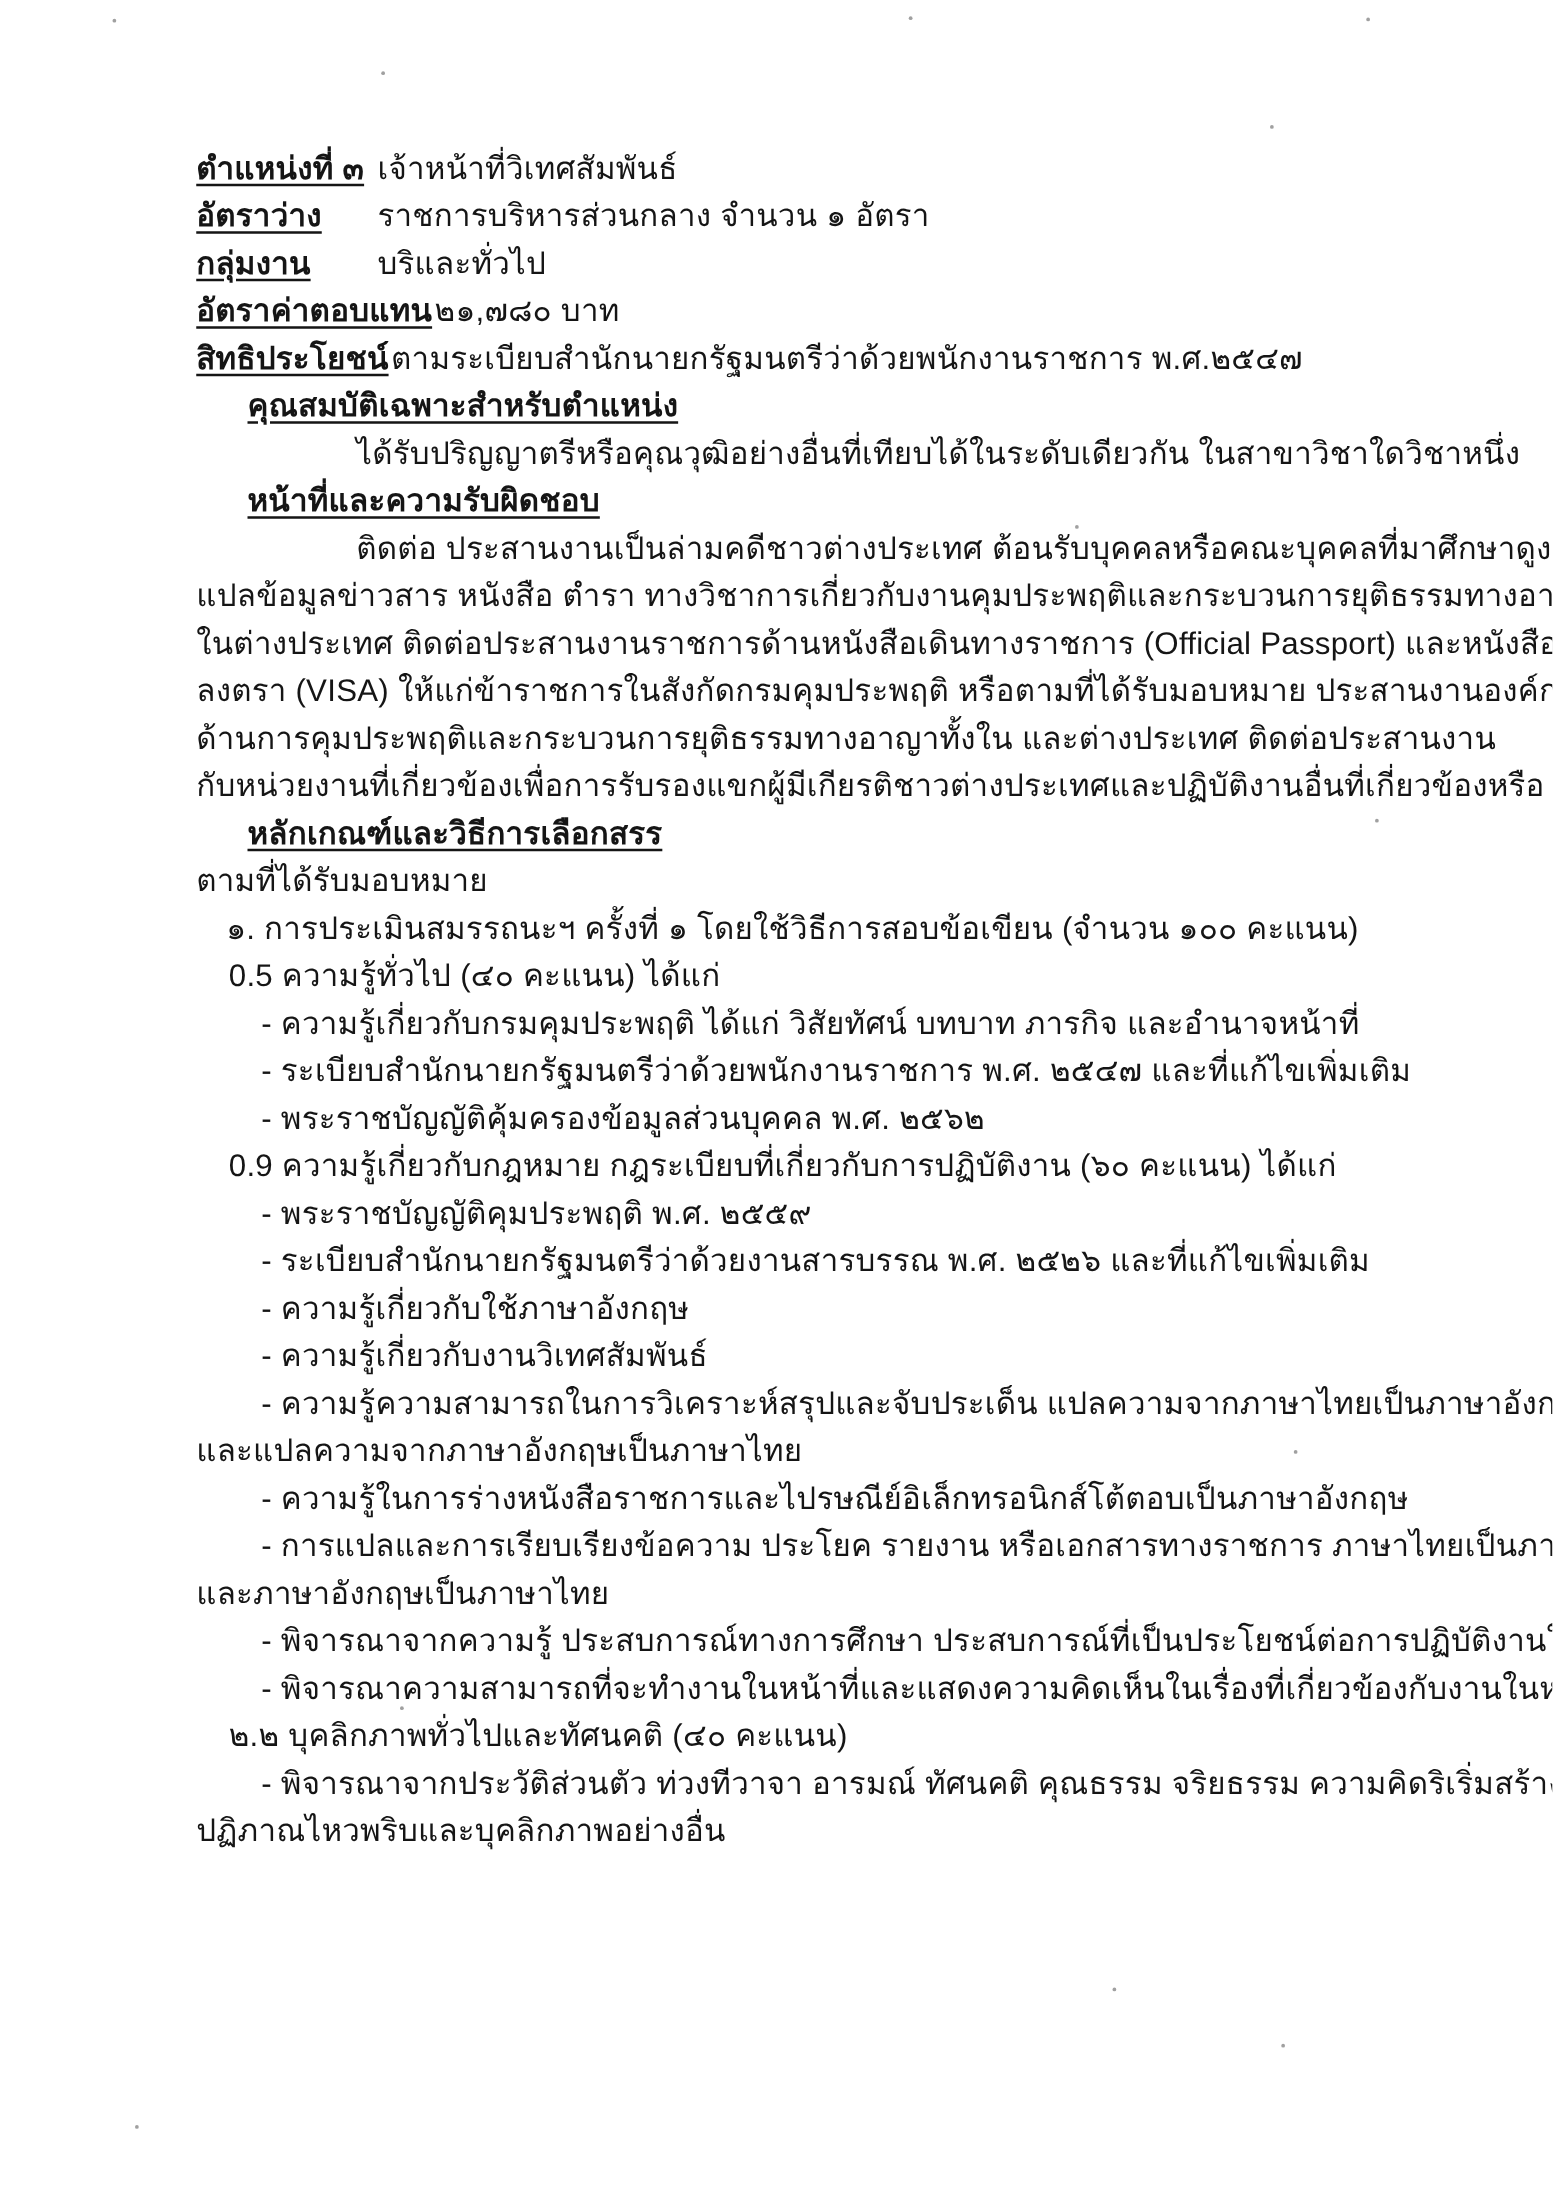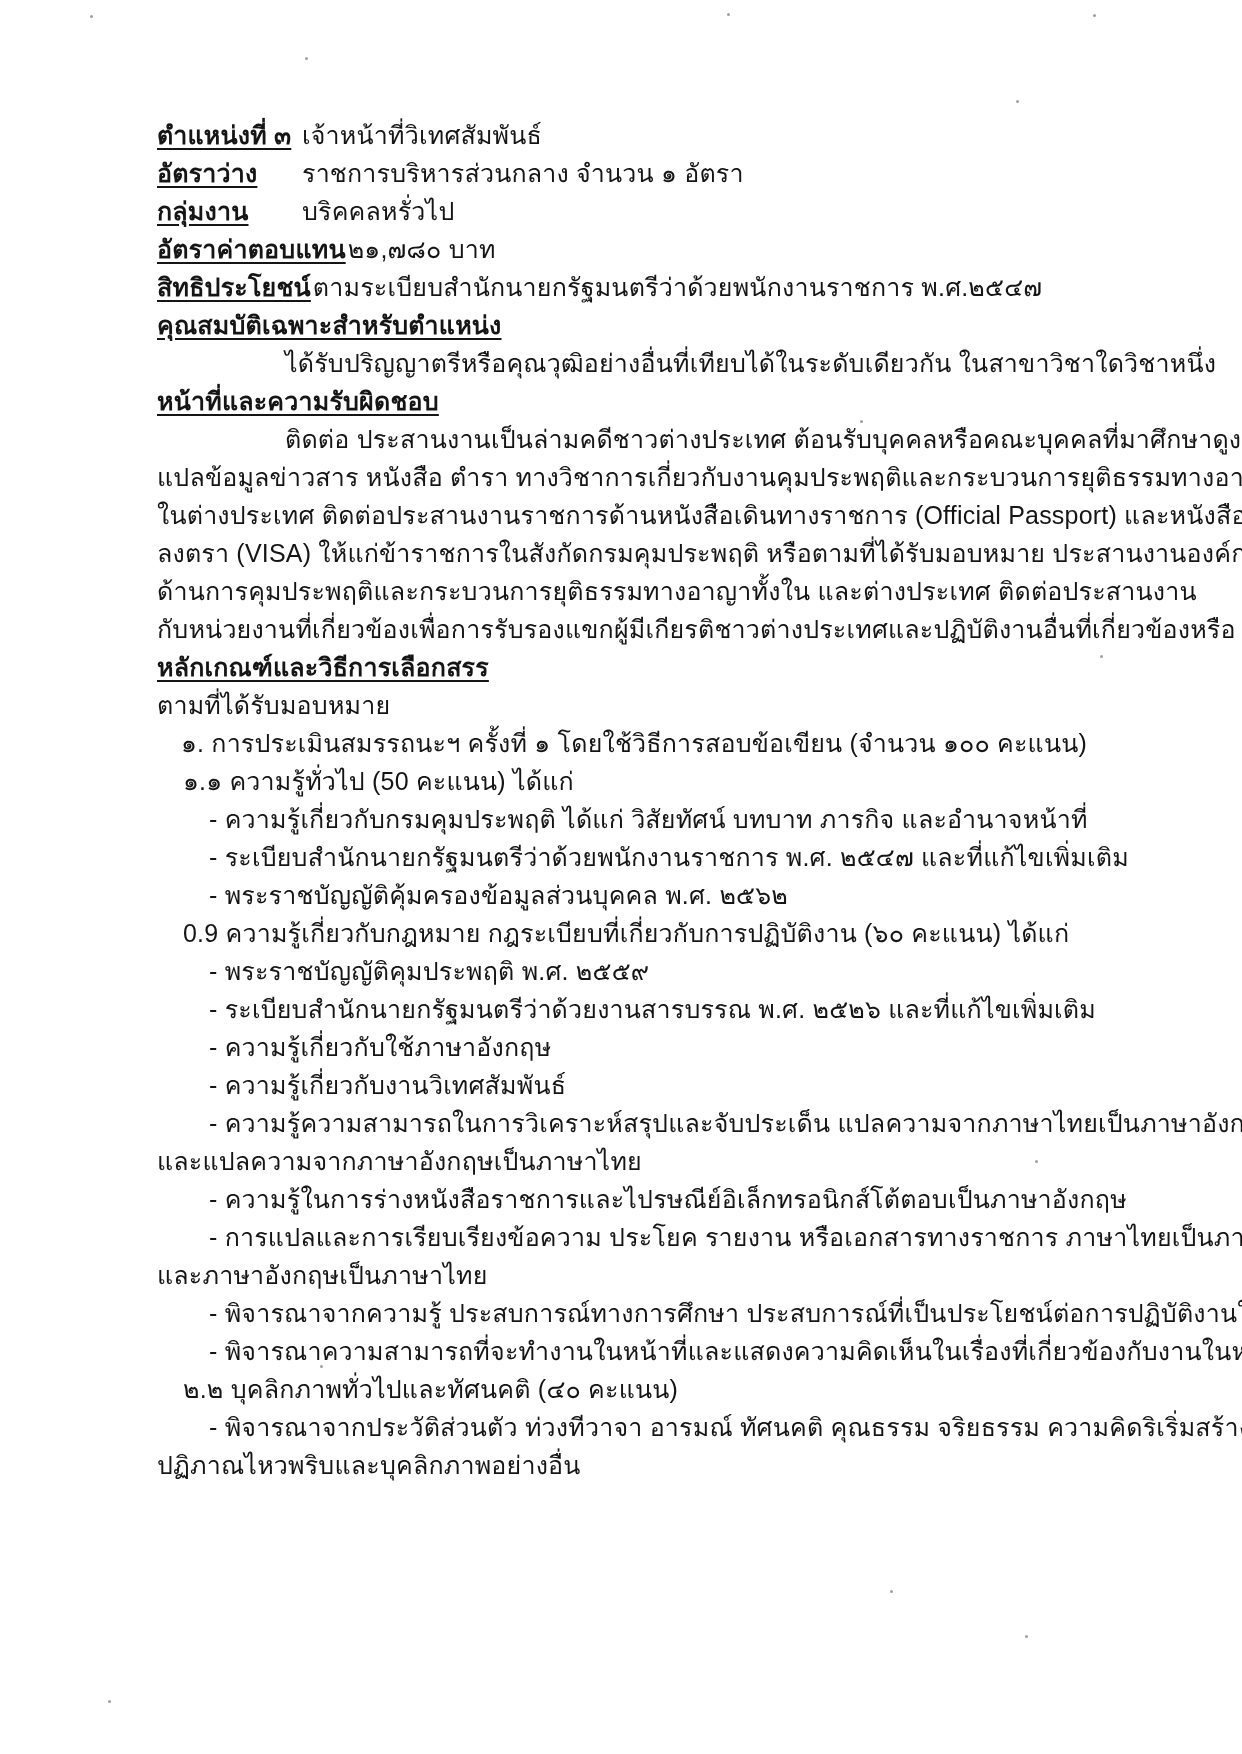--- a/index.html
+++ b/index.html
@@ -30,20 +30,21 @@
     min-width:143px;
     font-weight:bold;
     text-decoration:underline;
     text-underline-offset:4px;
   }
   .kv .value { padding-left:2px; }
   .heading {
     font-weight:bold;
     text-decoration:underline;
     text-underline-offset:4px;
+    margin-left:41px;
   }
   .indent-none   { padding-left:0; }
   .indent-num    { padding-left:0;text-align:right; }
   .indent-para   { padding-left:128px; }
   .indent-sub    { padding-left:26px; }
   .indent-bullet { padding-left:52px; }
   
   .speck {
     position:absolute;
     width:3px; height:3px;
@@ -67,38 +68,38 @@
   <span class="speck" style="left:1035px;top:1160px"></span>
   <span class="speck" style="left:320px;top:1365px"></span>
   <span class="speck" style="left:1025px;top:1635px"></span>
   <span class="speck" style="left:108px;top:1700px"></span>
   <span class="speck" style="left:890px;top:1590px"></span>
 
   <div class="content">
     <div>
         <div class="row kv"><span class="label">ตำแหน่งที่ ๓</span><span class="value">เจ้าหน้าที่วิเทศสัมพันธ์</span></div>
         <div class="row kv"><span class="label">อัตราว่าง</span><span class="value">ราชการบริหารส่วนกลาง จำนวน ๑ อัตรา</span></div>
-        <div class="row kv"><span class="label">กลุ่มงาน</span><span class="value">บริคคลหรั่วไป</span></div>
+        <div class="row kv"><span class="label">กลุ่มงาน</span><span class="value">บริและทั่วไป</span></div>
         <div class="row kv"><span class="label">อัตราค่าตอบแทน</span><span class="value">๒๑,๗๘๐ บาท</span></div>
         <div class="row kv"><span class="label">สิทธิประโยชน์</span><span class="value">ตามระเบียบสำนักนายกรัฐมนตรีว่าด้วยพนักงานราชการ พ.ศ.๒๕๔๗</span></div>
       </div>
     <div>
         <div class="row heading">คุณสมบัติเฉพาะสำหรับตำแหน่ง</div>
         <div class="row line indent-para">ได้รับปริญญาตรีหรือคุณวุฒิอย่างอื่นที่เทียบได้ในระดับเดียวกัน ในสาขาวิชาใดวิชาหนึ่ง</div>
         <div class="row heading">หน้าที่และความรับผิดชอบ</div>
         <div class="row line indent-para">ติดต่อ ประสานงานเป็นล่ามคดีชาวต่างประเทศ ต้อนรับบุคคลหรือคณะบุคคลที่มาศึกษาดูงาน</div>
         <div class="row line indent-none">แปลข้อมูลข่าวสาร หนังสือ ตำรา ทางวิชาการเกี่ยวกับงานคุมประพฤติและกระบวนการยุติธรรมทางอาญา</div>
         <div class="row line indent-none">ในต่างประเทศ ติดต่อประสานงานราชการด้านหนังสือเดินทางราชการ (Official Passport) และหนังสือตรวจ</div>
         <div class="row line indent-none">ลงตรา (VISA) ให้แก่ข้าราชการในสังกัดกรมคุมประพฤติ หรือตามที่ได้รับมอบหมาย ประสานงานองค์กร</div>
         <div class="row line indent-none">ด้านการคุมประพฤติและกระบวนการยุติธรรมทางอาญาทั้งใน และต่างประเทศ ติดต่อประสานงาน</div>
         <div class="row line indent-none">กับหน่วยงานที่เกี่ยวข้องเพื่อการรับรองแขกผู้มีเกียรติชาวต่างประเทศและปฏิบัติงานอื่นที่เกี่ยวข้องหรือ</div>
         <div class="row heading">หลักเกณฑ์และวิธีการเลือกสรร</div>
         <div class="row line indent-none">ตามที่ได้รับมอบหมาย</div>
         <div class="row line indent-num">๑. การประเมินสมรรถนะฯ ครั้งที่ ๑ โดยใช้วิธีการสอบข้อเขียน (จำนวน ๑๐๐ คะแนน)</div>
-        <div class="row line indent-sub">๑.๑ ความรู้ทั่วไป (50 คะแนน) ได้แก่</div>
+        <div class="row line indent-sub">0.5 ความรู้ทั่วไป (๔๐ คะแนน) ได้แก่</div>
         <div class="row line indent-bullet">- ความรู้เกี่ยวกับกรมคุมประพฤติ ได้แก่ วิสัยทัศน์ บทบาท ภารกิจ และอำนาจหน้าที่</div>
         <div class="row line indent-bullet">- ระเบียบสำนักนายกรัฐมนตรีว่าด้วยพนักงานราชการ พ.ศ. ๒๕๔๗ และที่แก้ไขเพิ่มเติม</div>
         <div class="row line indent-bullet">- พระราชบัญญัติคุ้มครองข้อมูลส่วนบุคคล พ.ศ. ๒๕๖๒</div>
         <div class="row line indent-sub">0.9 ความรู้เกี่ยวกับกฎหมาย กฎระเบียบที่เกี่ยวกับการปฏิบัติงาน (๖๐ คะแนน) ได้แก่</div>
         <div class="row line indent-bullet">- พระราชบัญญัติคุมประพฤติ พ.ศ. ๒๕๕๙</div>
         <div class="row line indent-bullet">- ระเบียบสำนักนายกรัฐมนตรีว่าด้วยงานสารบรรณ พ.ศ. ๒๕๒๖ และที่แก้ไขเพิ่มเติม</div>
         <div class="row line indent-bullet">- ความรู้เกี่ยวกับใช้ภาษาอังกฤษ</div>
         <div class="row line indent-bullet">- ความรู้เกี่ยวกับงานวิเทศสัมพันธ์</div>
         <div class="row line indent-bullet">- ความรู้ความสามารถในการวิเคราะห์สรุปและจับประเด็น แปลความจากภาษาไทยเป็นภาษาอังกฤษ</div>
         <div class="row line indent-none">และแปลความจากภาษาอังกฤษเป็นภาษาไทย</div>

